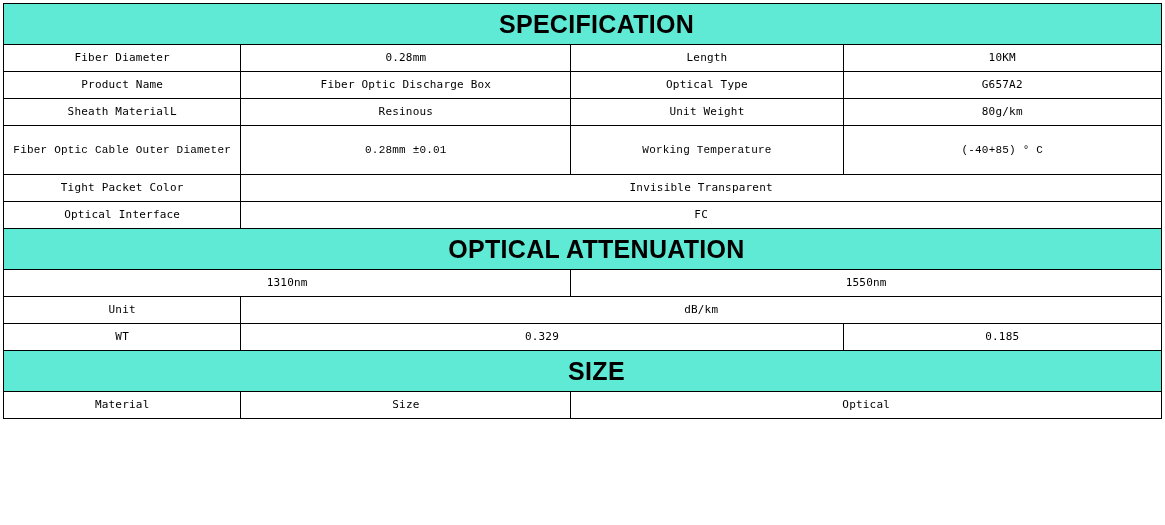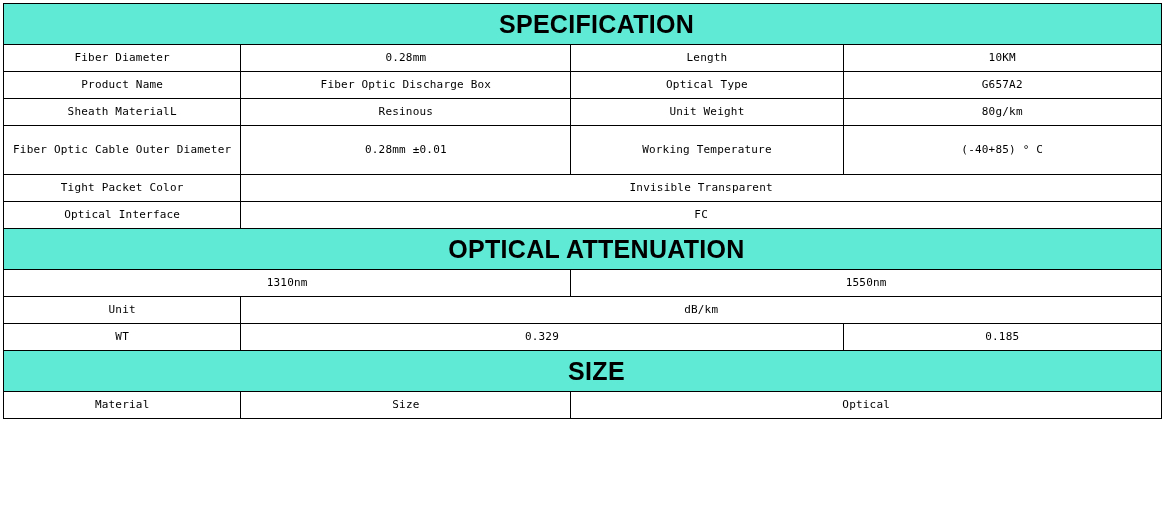--- a/index.html
+++ b/index.html
@@ -37,20 +37,21 @@
     background: #5eead4;
     font-family: "Liberation Sans", sans-serif;
     font-weight: bold;
     font-size: 25px;
     letter-spacing: 0.3px;
     height: 40px;
     padding-left: 28px;
   }
   #spec-table td.two-line {
     height: 48px;
+    font-family: Liberation Mono, monospace;
   }
   .cell-inner {
     display: block;
     padding: 1px 4px;
   }
 </style>
 </head>
 <body>
 
 <table id="spec-table">

